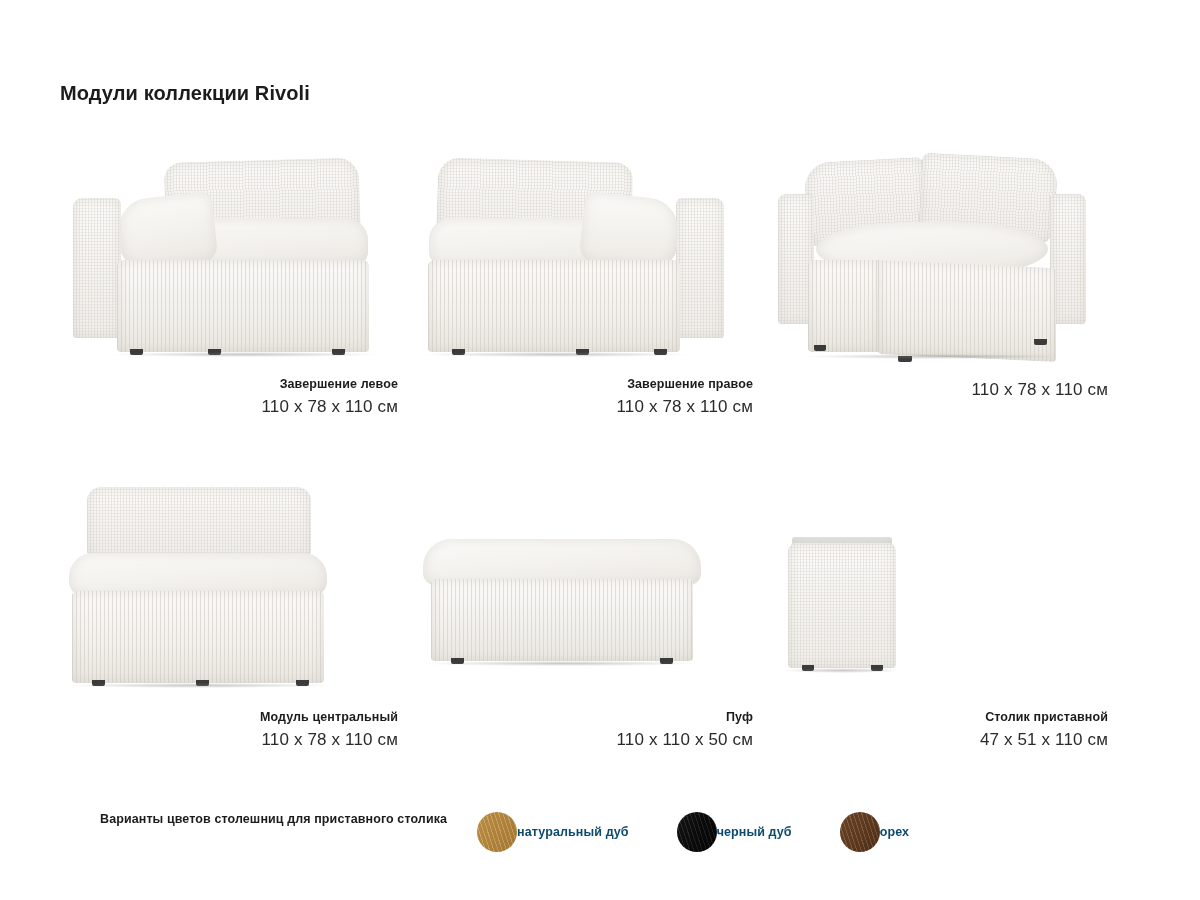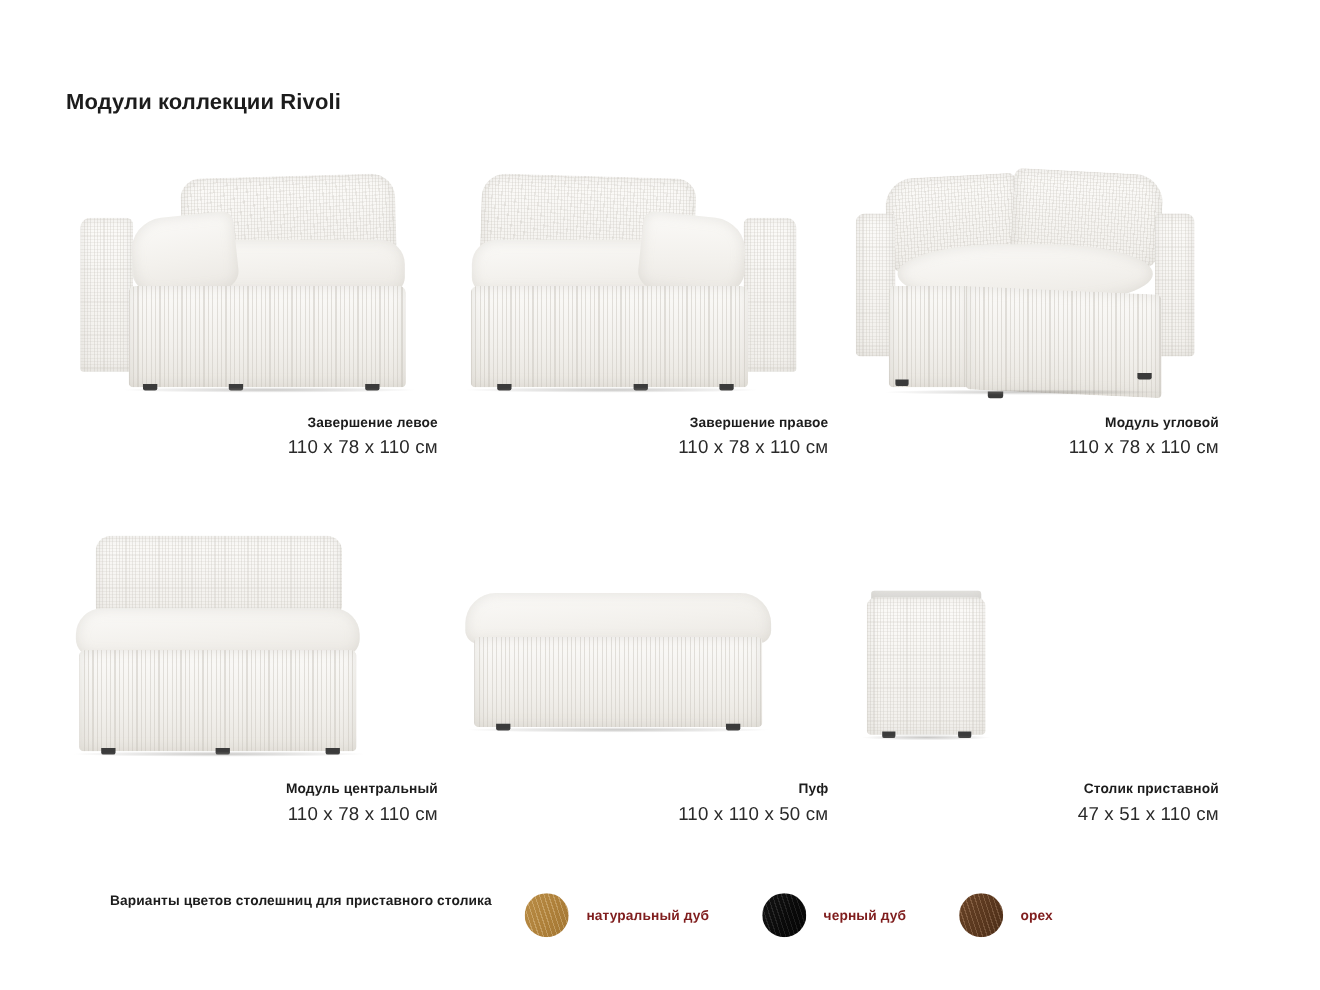--- a/index.html
+++ b/index.html
@@ -139,24 +139,23 @@
     align-items: center;
     white-space: nowrap;
   }
   .swatch {
     width: 40px;
     height: 40px;
     border-radius: 50%;
     flex: 0 0 auto;
   }
   .swatch-name {
-    margin-left: 16px;
     font-size: 12.5px;
     font-weight: 700;
-    color: #7f1d1d;
+    color: #0c4a6e;
     letter-spacing: .1px;
   }
   .sw-oak {
     background:
       repeating-linear-gradient(72deg,
         rgba(255,255,255,.18) 0px,
         rgba(255,255,255,.18) 1px,
         rgba(120,80,30,.14) 1px,
         rgba(120,80,30,.14) 4px),
       linear-gradient(120deg, #c4974e 0%, #b8893f 50%, #a97c36 100%);
@@ -257,21 +256,20 @@
 
         <div class="pc corded" style="left:108px;top:124px;width:178px;height:94px;border-radius:0 5px 4px 4px;transform:skewY(2.6deg);"></div>
 
         <div class="foot" style="left:44px;top:205px;width:12px;"></div>
         <div class="foot" style="left:128px;top:216px;width:14px;"></div>
         <div class="foot" style="left:264px;top:199px;width:13px;"></div>
         <div class="shadow" style="left:34px;top:214px;width:256px;"></div>
       </div>
     </div>
     <div class="caption">
-      <div class="name">Модуль угловой</div>
       <div class="dims">110 x 78 x 110 см</div>
     </div>
   </div>
 
   <div class="cell">
     <div class="figure">
       <div class="sofa">
 
         <div class="pc texture" style="left:27px;top:14px;width:224px;height:72px;border-radius:14px 14px 8px 8px;"></div>
 

